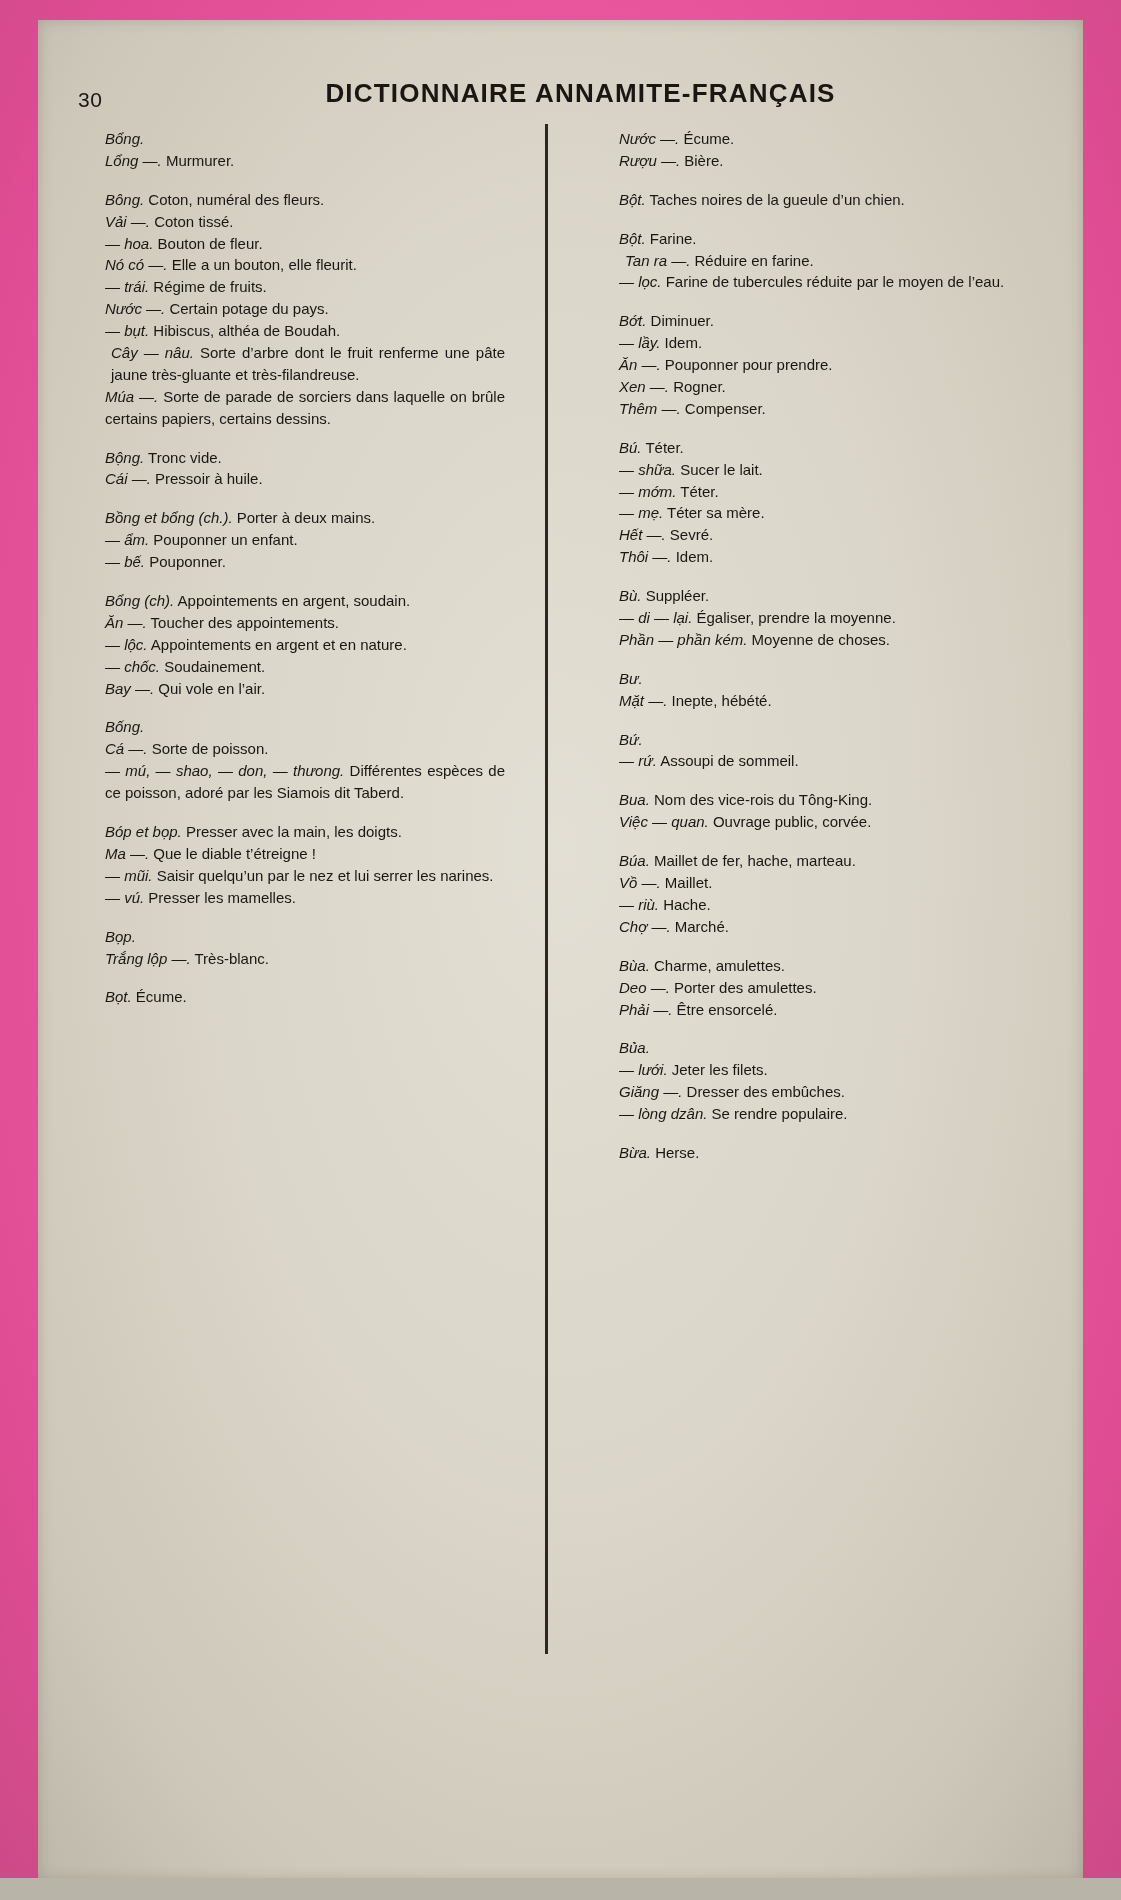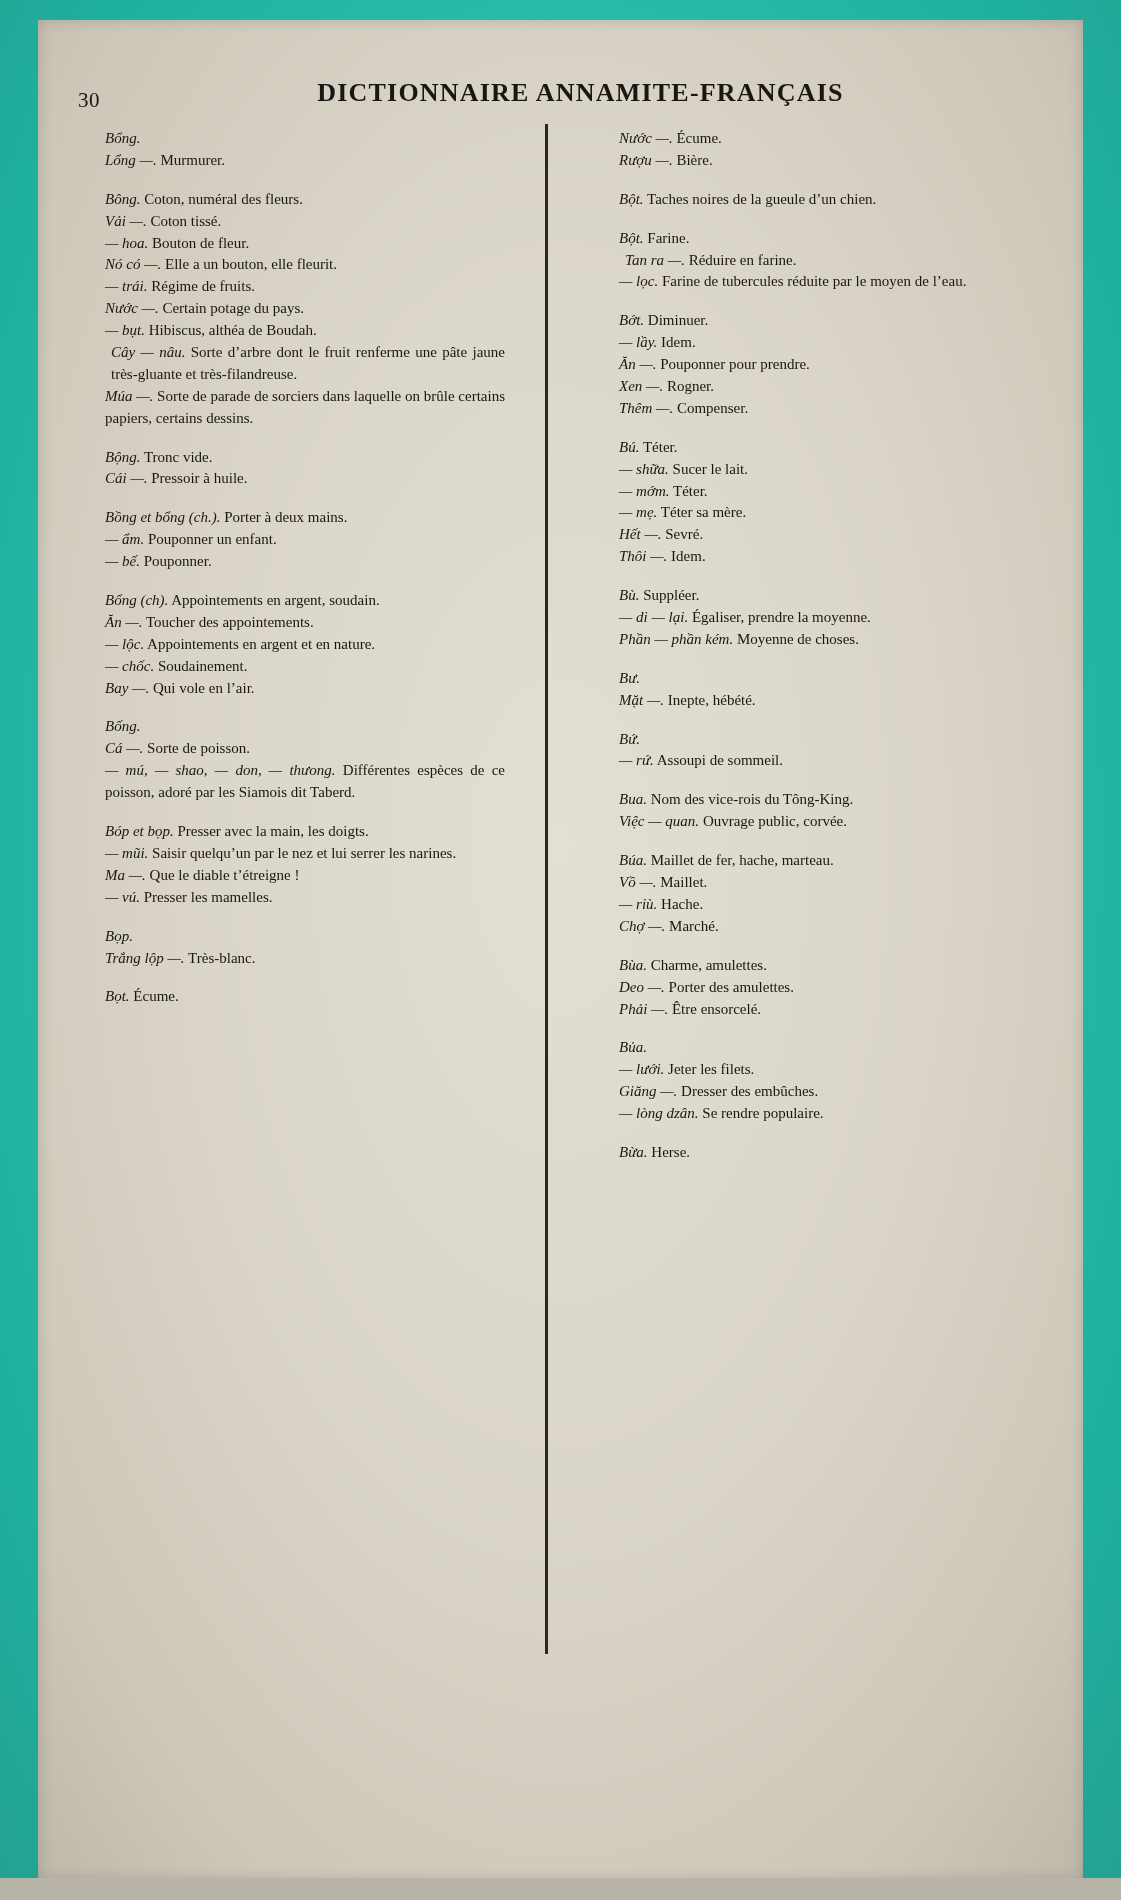--- a/index.html
+++ b/index.html
@@ -4,23 +4,23 @@
 <style>
   html, body {
     margin: 0;
     padding: 0;
     background: #b9b4a8;
   }
   .page {
     position: relative;
     width: 1121px;
     height: 1878px;
-    background: #14b8a6;
+    background: #ec4899;
     overflow: hidden;
-    font-family: Liberation Serif, serif;
+    font-family: Liberation Sans, sans-serif;
     color: #1a1713;
   }
   
   .page::before {
     content: "";
     position: absolute;
     inset: 0;
     background:
       radial-gradient(ellipse at 50% 45%, rgba(255,255,250,0.30) 0%, rgba(255,255,250,0.10) 45%, rgba(120,110,95,0.10) 80%, rgba(90,82,70,0.22) 100%);
     pointer-events: none;
@@ -161,22 +161,22 @@
           <p class="sub just" style="margin-left: 30px;"><i>— chốc.</i><span> Soudainement.</span></p>
           <p class="sub just" style="margin-left: 30px;"><i>Bay —.</i><span> Qui vole en l’air.</span></p>
         </div>
         <div class="entry">
           <p class="head just"><i>Bống.</i></p>
           <p class="sub just" style="margin-left: 30px;"><i>Cá —.</i><span> Sorte de poisson.</span></p>
           <p class="sub just" style="margin-left: 30px;"><i>— mú, — shao, — don, — thưong.</i><span> Différentes espèces de ce poisson, adoré par les Siamois dit Taberd.</span></p>
         </div>
         <div class="entry">
           <p class="head just"><i>Bóp et bọp.</i><span> Presser avec la main, les doigts.</span></p>
+          <p class="sub just" style="margin-left: 30px;"><i>Ma —.</i><span> Que le diable t’étreigne !</span></p>
           <p class="sub just" style="margin-left: 30px;"><i>— mũi.</i><span> Saisir quelqu’un par le nez et lui serrer les narines.</span></p>
-          <p class="sub just" style="margin-left: 30px;"><i>Ma —.</i><span> Que le diable t’étreigne !</span></p>
           <p class="sub just" style="margin-left: 30px;"><i>— vú.</i><span> Presser les mamelles.</span></p>
         </div>
         <div class="entry">
           <p class="head just"><i>Bọp.</i></p>
           <p class="sub just" style="margin-left: 30px;"><i>Trắng lộp —.</i><span> Très-blanc.</span></p>
         </div>
         <div class="entry">
           <p class="head just"><i>Bọt.</i><span> Écume.</span></p>
         </div>
       </div>

